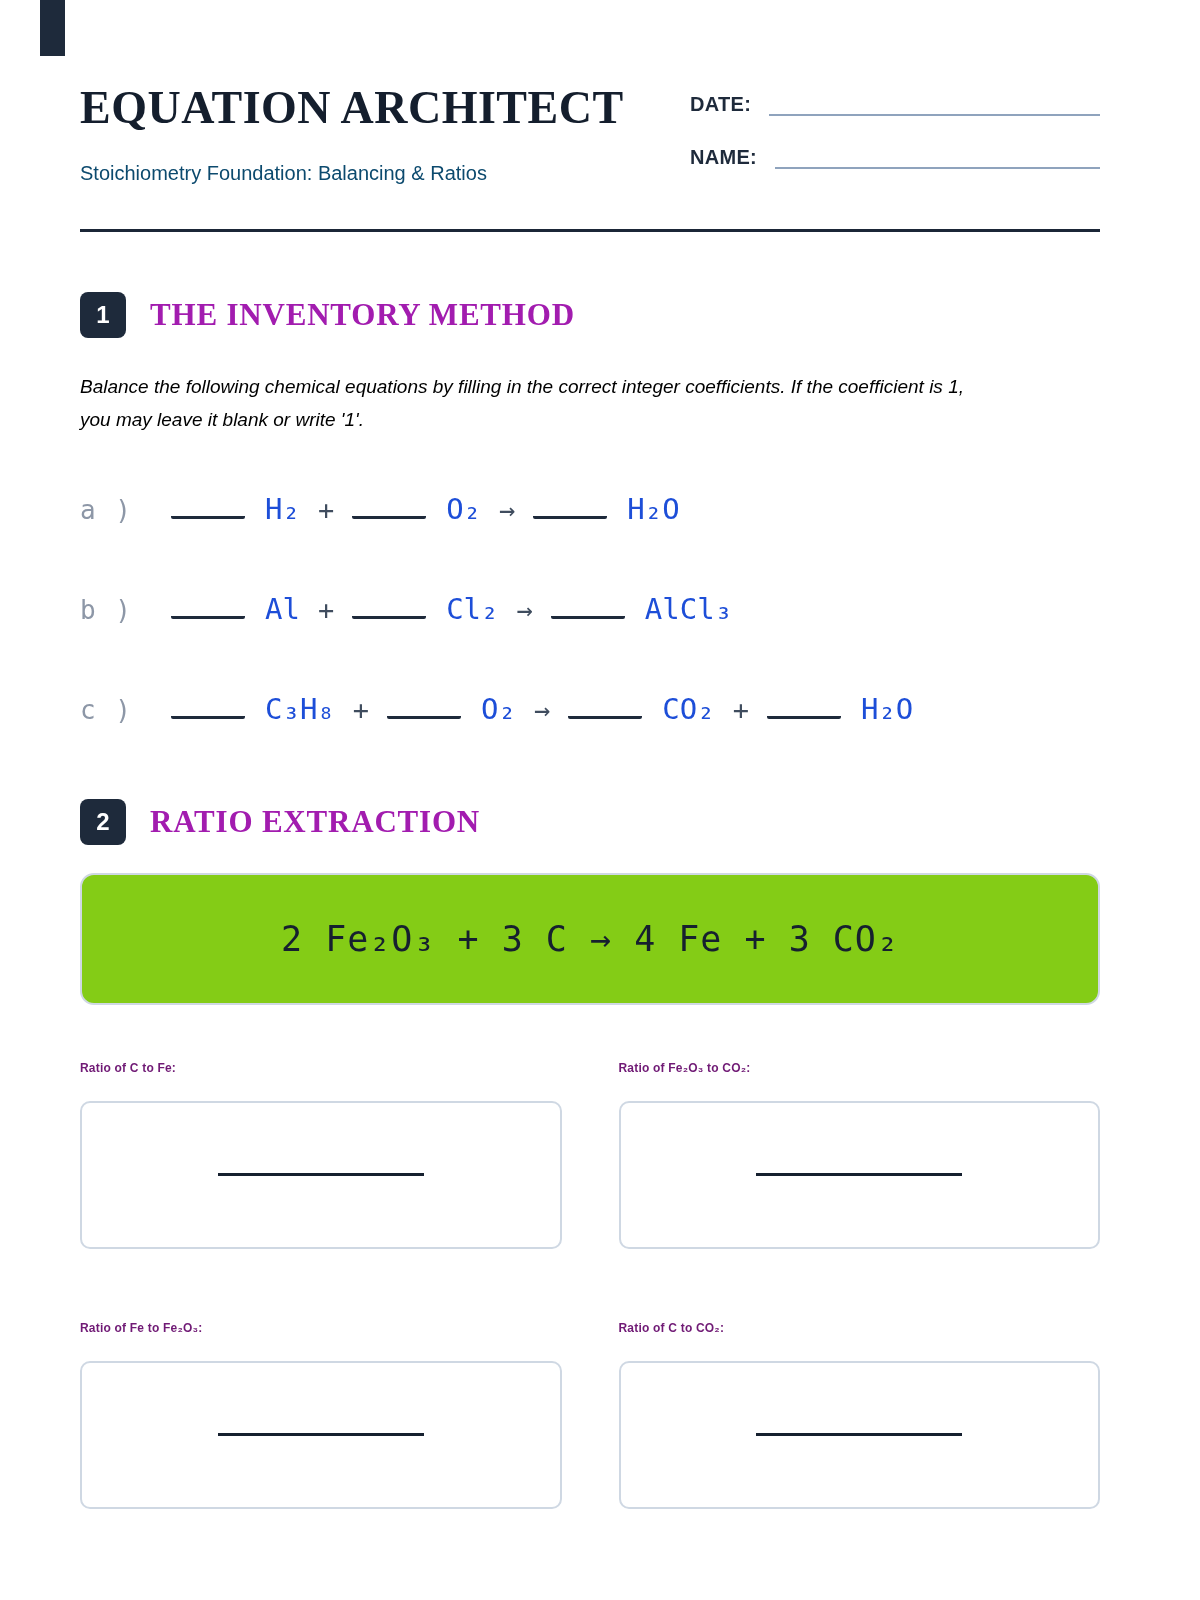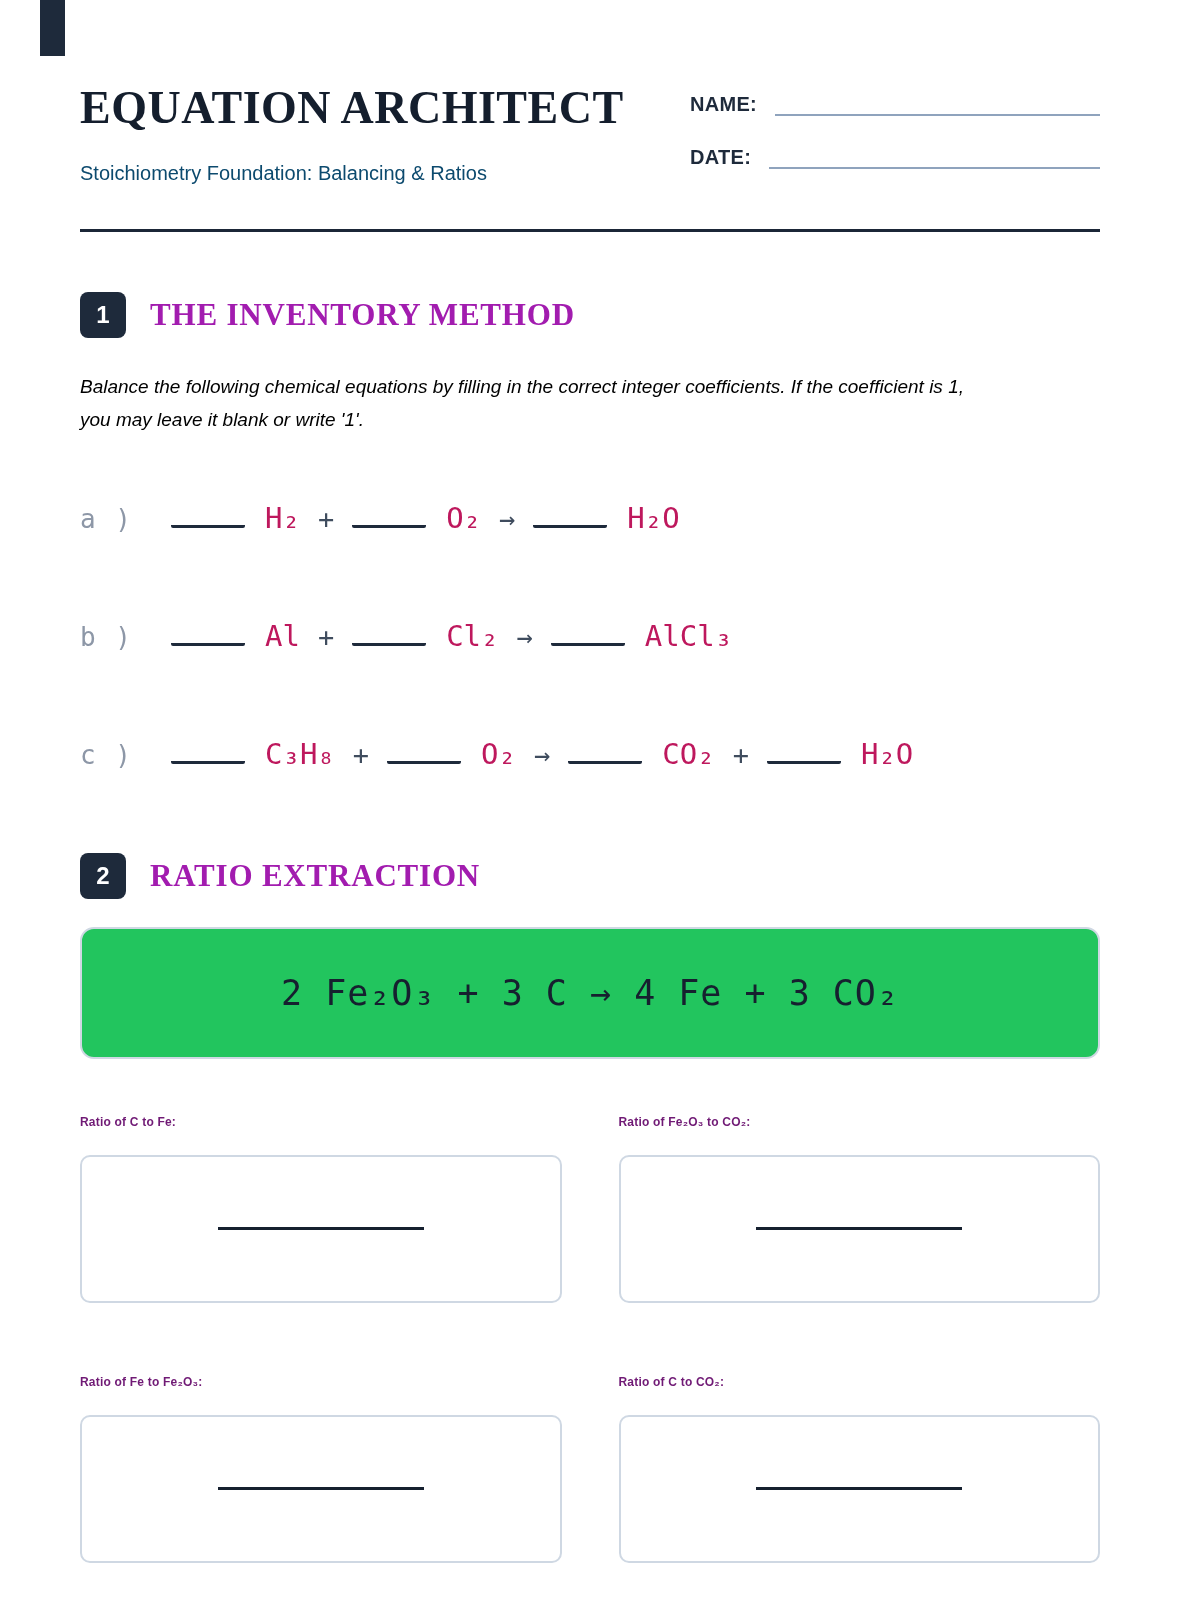--- a/index.html
+++ b/index.html
@@ -53,32 +53,32 @@
   .eq-row { display: flex; align-items: baseline; margin-bottom: 60px; }
   .eq-label {
     font-family: "DejaVu Sans Mono", monospace; font-size: 26px; color: #8d97a7;
     margin-right: 28px; letter-spacing: 2px;
   }
   .blank {
     display: inline-block; width: 74px; height: 5px;
     border-bottom: 3px solid #1e2a3b; border-radius: 2px; margin: 0 10px;
   }
   .formula {
-    font-family: "DejaVu Sans Mono", monospace; font-size: 29px; color: #be185d;
-    margin: 12px 10px;
+    font-family: "DejaVu Sans Mono", monospace; font-size: 29px; color: #1d4ed8;
+    margin: 3px 10px;
   }
   .op {
     font-family: "DejaVu Sans Mono", monospace; font-size: 27px; color: #3f4c5e;
     margin: 0 8px;
   }
 
   
   .equation-display {
     margin-top: 28px; border: 2px solid #cfd8e3; border-radius: 14px;
-    background: #22c55e; padding: 44px 36px; text-align: center;
+    background: #84cc16; padding: 44px 36px; text-align: center;
   }
   .equation-text {
     font-family: "DejaVu Sans Mono", monospace; font-size: 35px; color: #16202f;
     letter-spacing: 1px;
   }
 
   
   .ratios-grid {
     margin-top: 56px; display: grid; grid-template-columns: 1fr 1fr;
     column-gap: 57px; row-gap: 72px;
@@ -100,25 +100,25 @@
 
 <div class="page">
 
   <div class="header">
     <div class="header-left">
       <div class="title">EQUATION ARCHITECT</div>
       <div class="subtitle">Stoichiometry Foundation: Balancing &amp; Ratios</div>
     </div>
     <div class="header-right">
       <div class="field-row">
+        <span class="field-label">DATE:</span>
+        <span class="field-line"></span>
+      </div>
+      <div class="field-row">
         <span class="field-label">NAME:</span>
-        <span class="field-line"></span>
-      </div>
-      <div class="field-row">
-        <span class="field-label">DATE:</span>
         <span class="field-line"></span>
       </div>
     </div>
   </div>
 
   <hr class="divider">
 
   <div class="section-heading s1">
     <div class="badge">1</div>
     <div class="section-title">THE INVENTORY METHOD</div>

